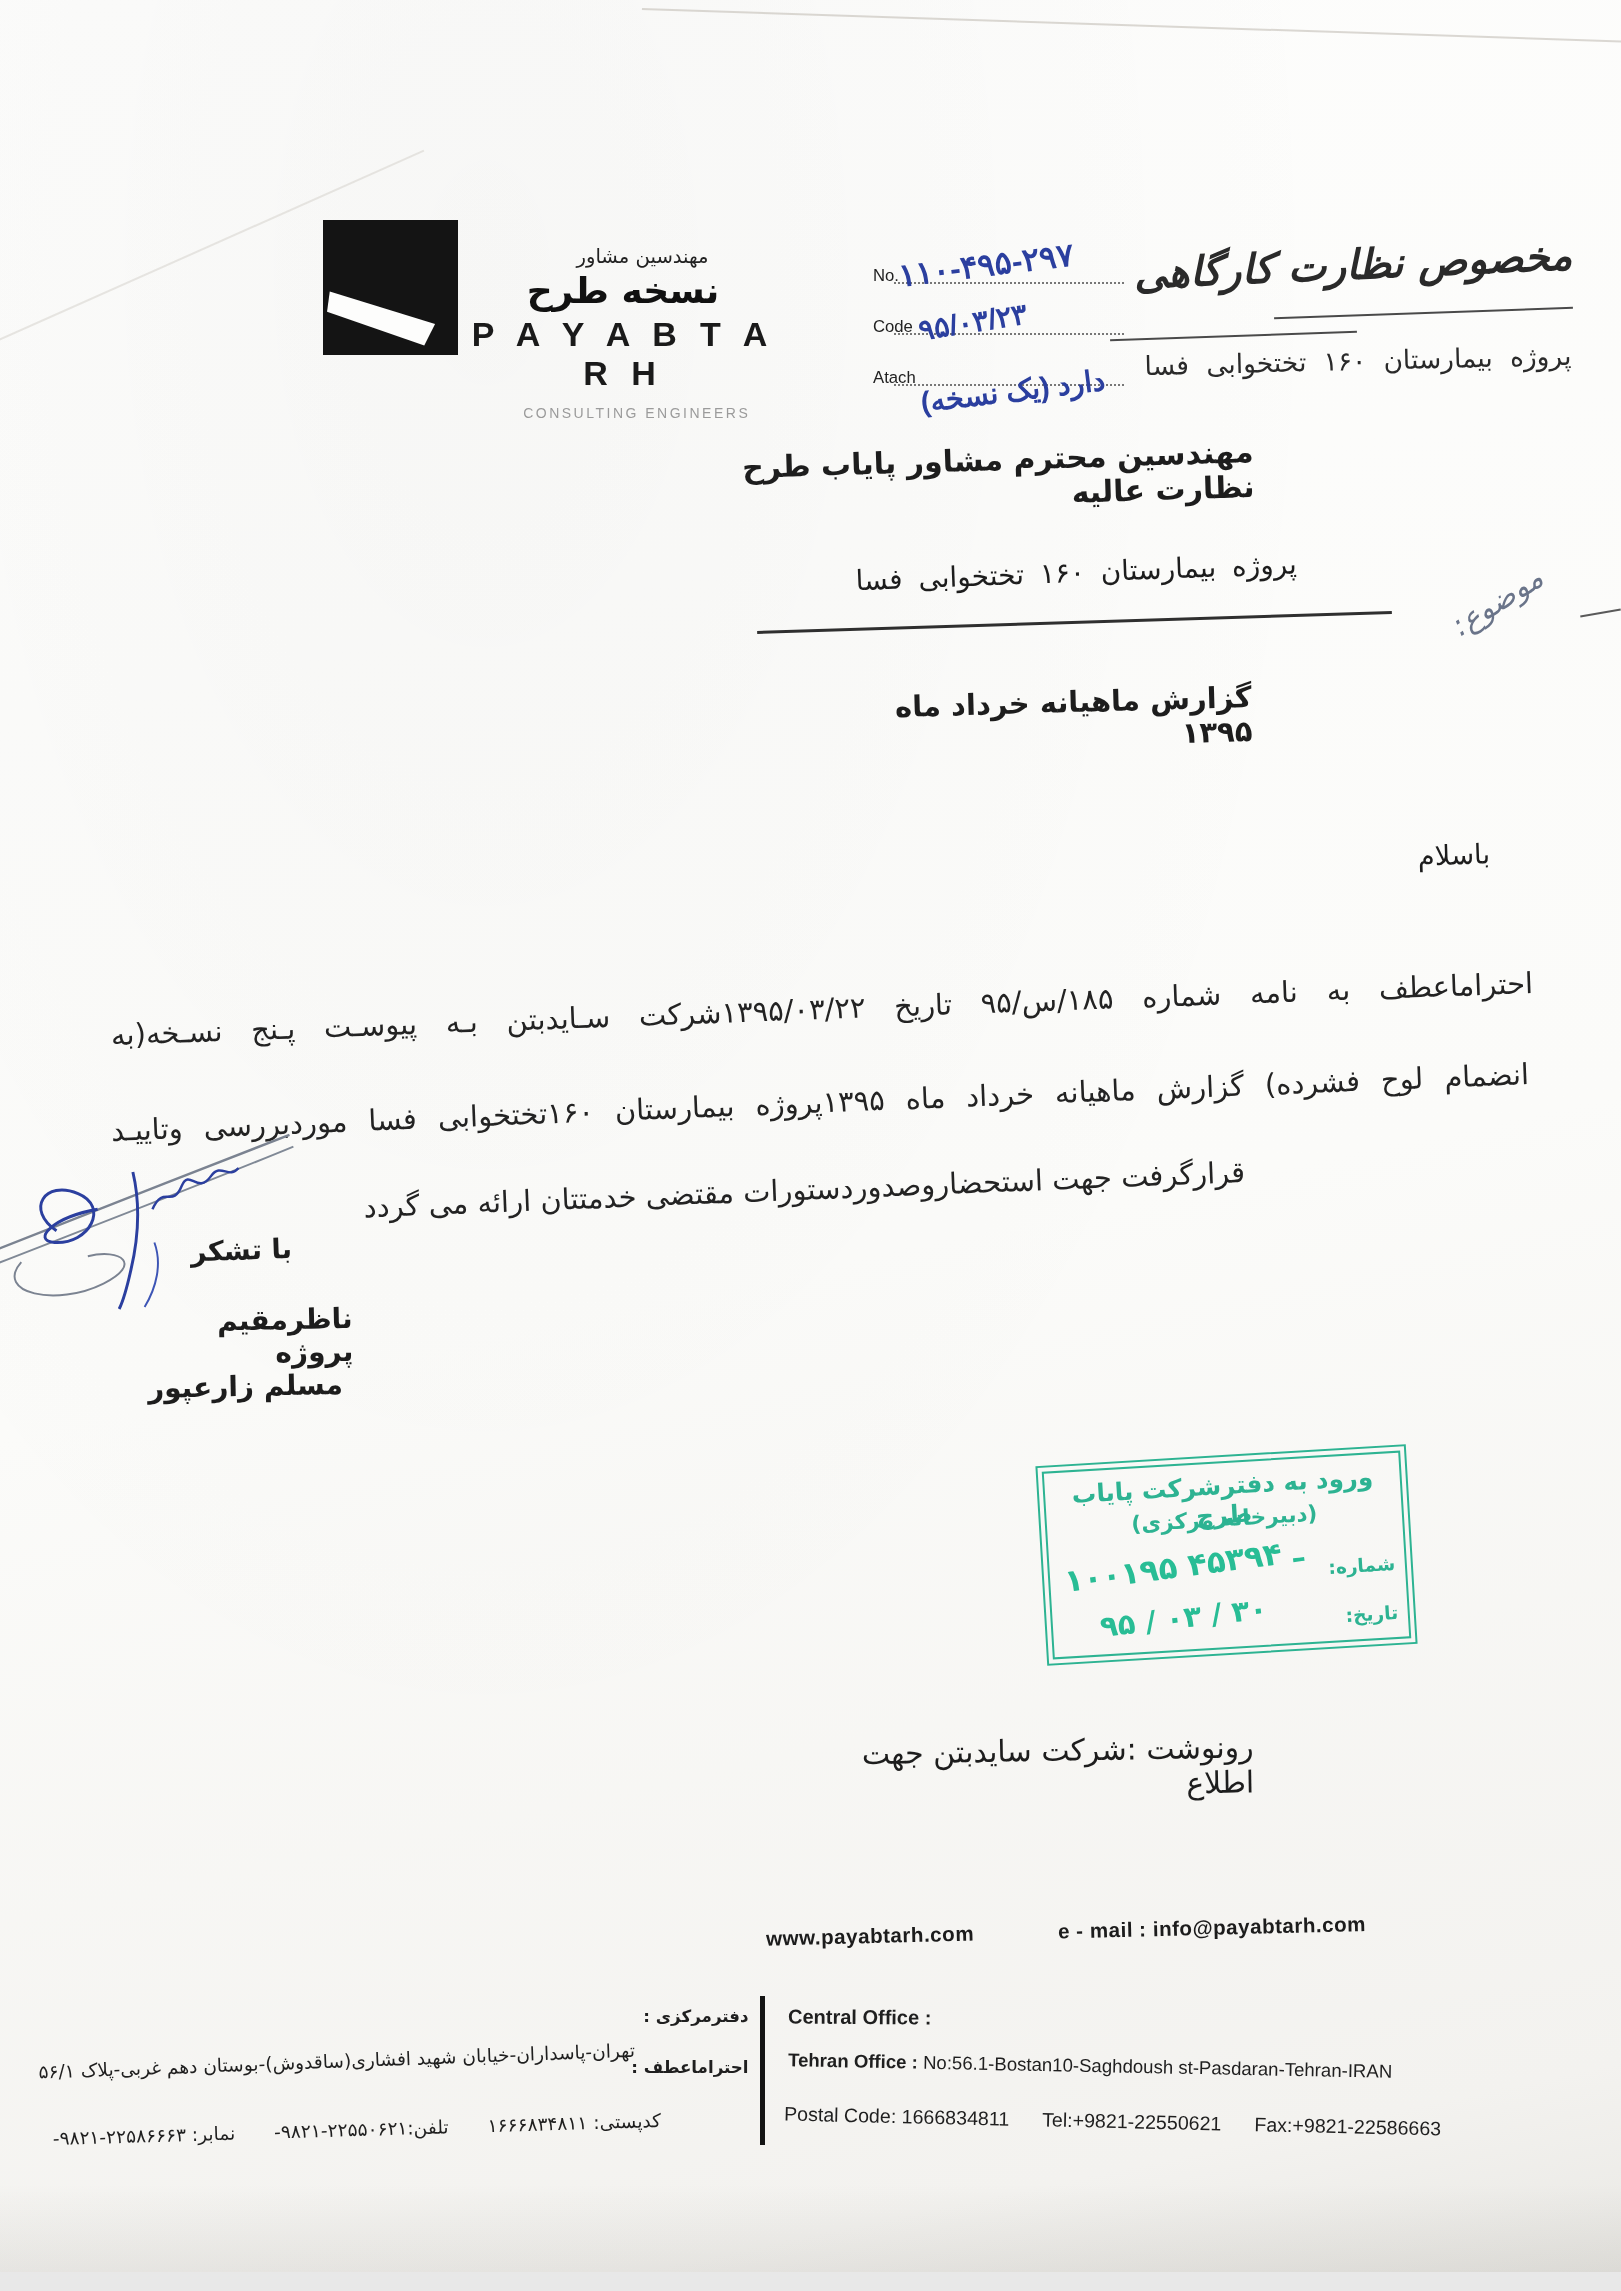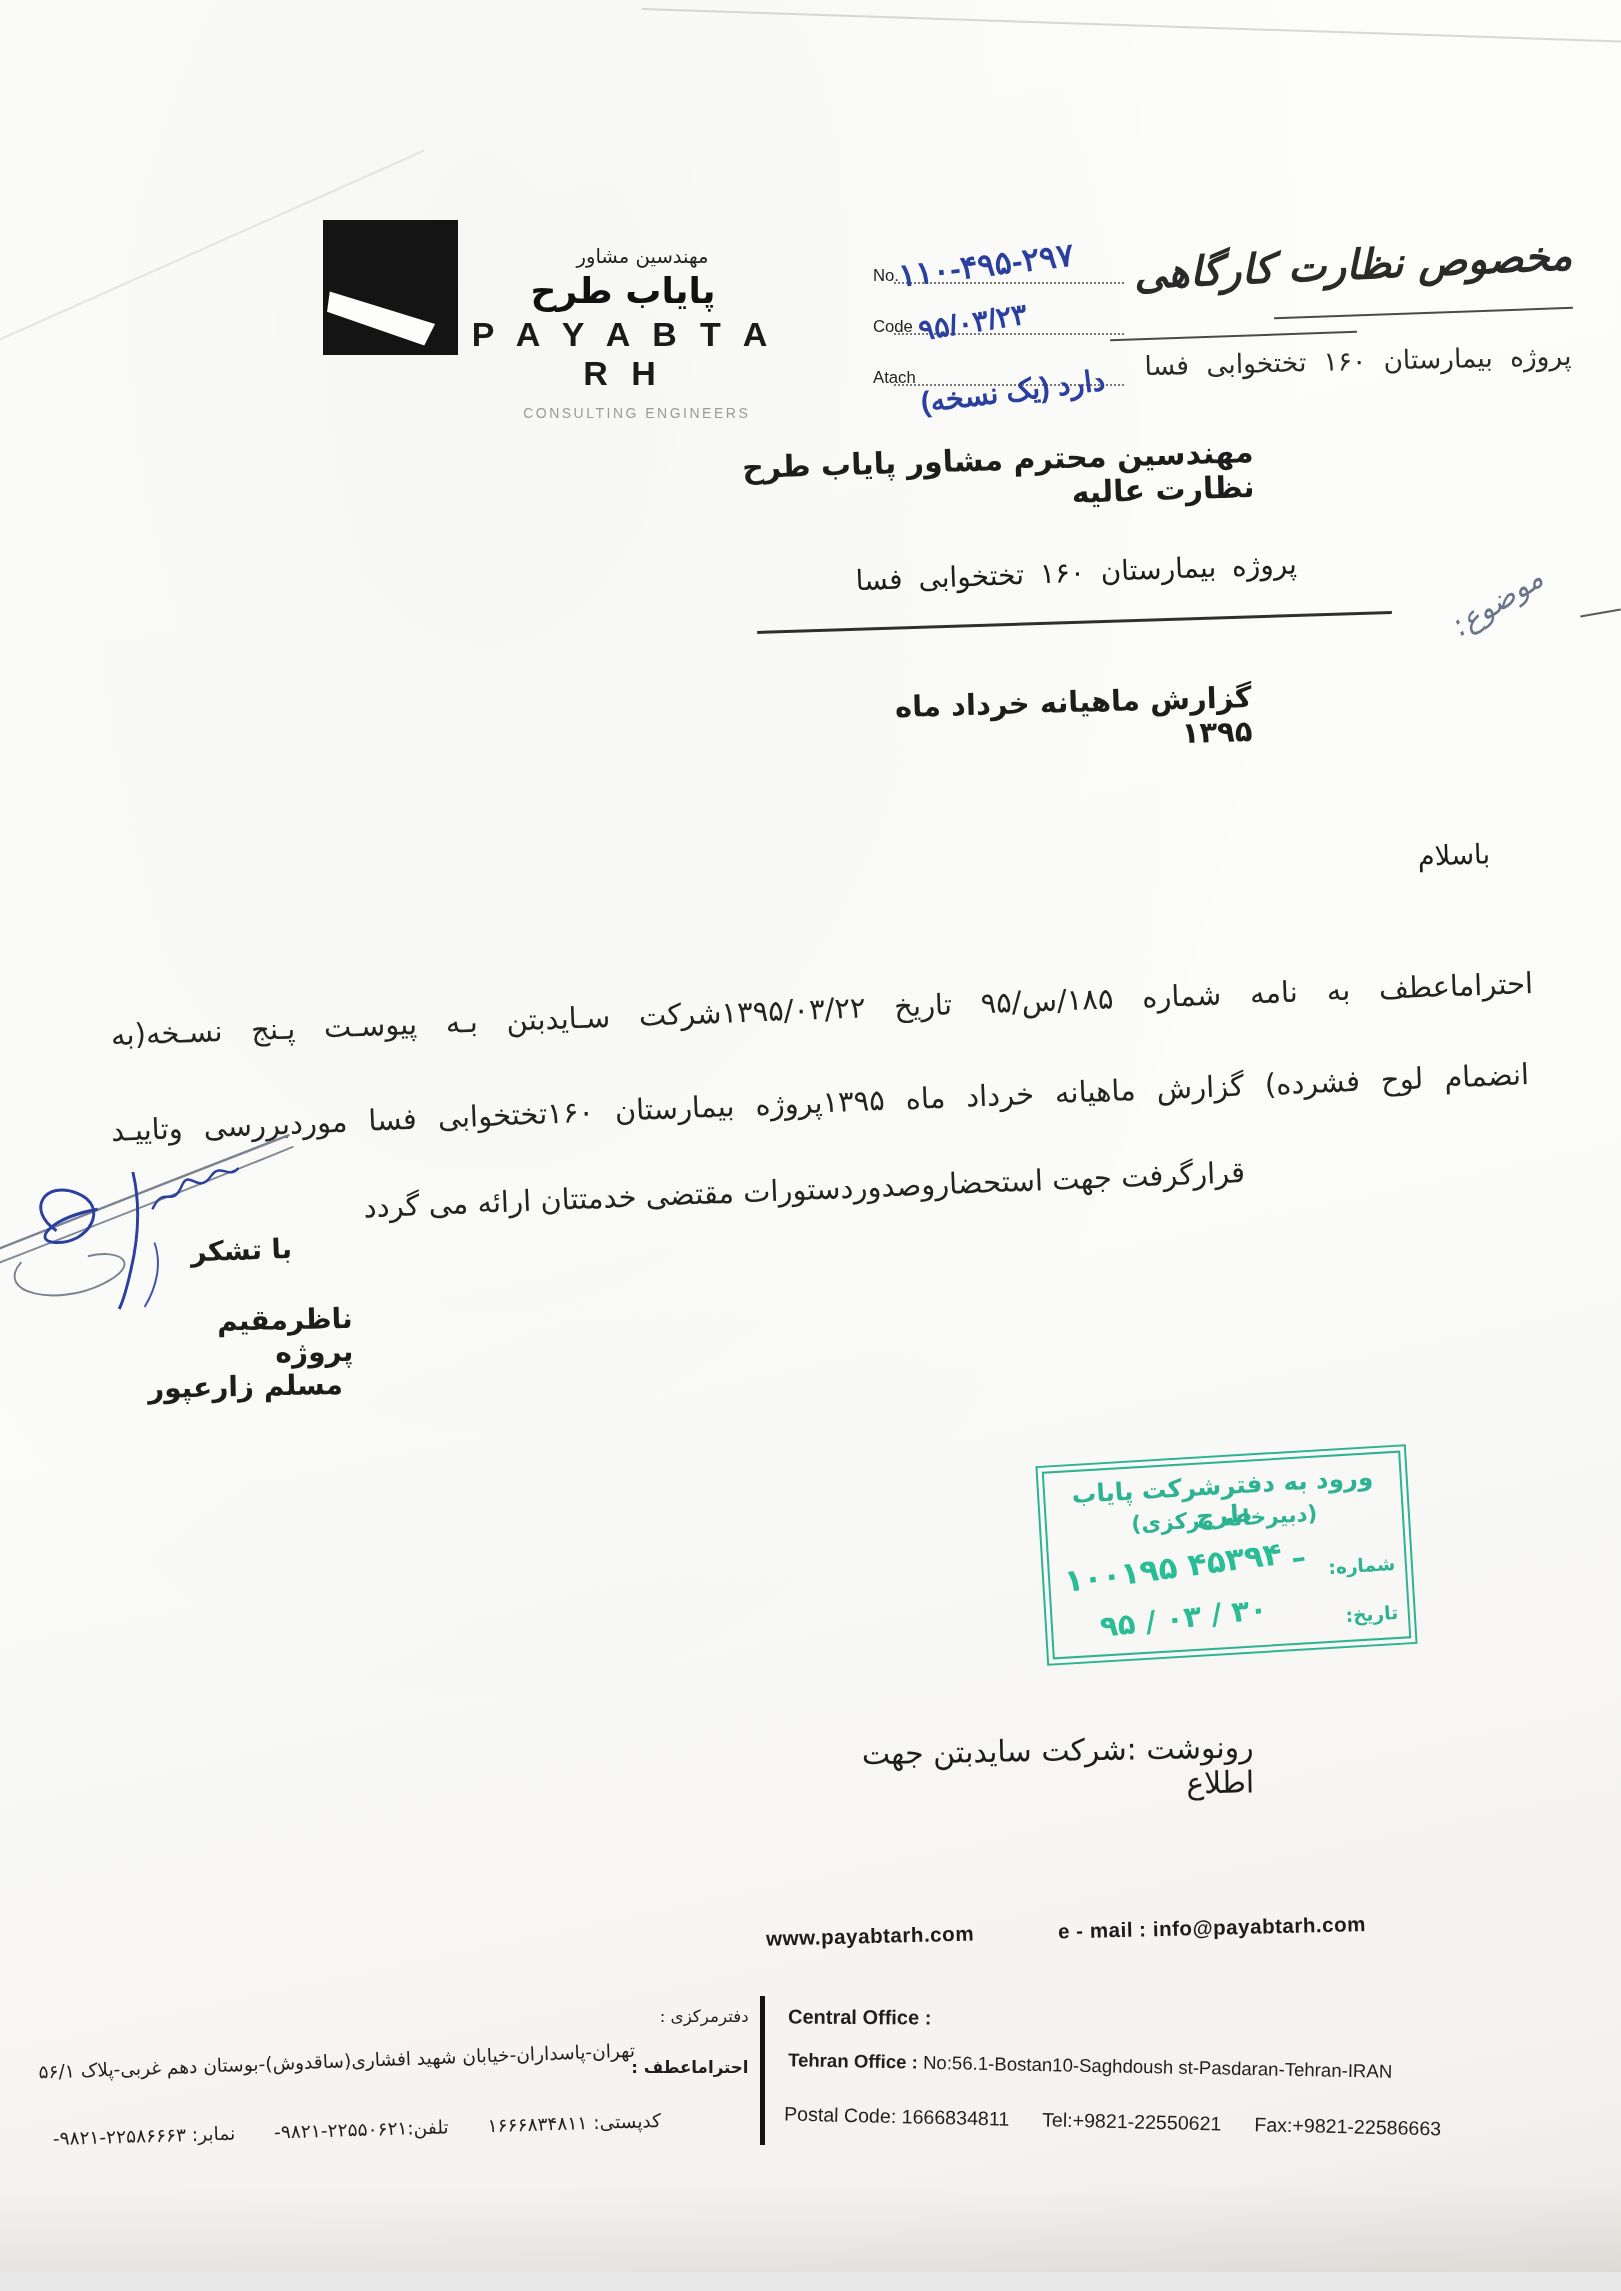--- a/index.html
+++ b/index.html
@@ -79,21 +79,21 @@
   
   .webrow{left:766px;top:1919px;width:627px;display:flex;gap:84px;transform:rotate(-1.4deg);
     font-family:"Liberation Sans",sans-serif;font-size:20.6px;font-weight:bold;color:#1c1c1c;letter-spacing:0.5px;}
   .fdiv{left:760px;top:1996px;width:4.9px;height:149px;background:#141414;}
   .fen{left:784px;top:2000px;width:627px;font-family:"Liberation Sans",sans-serif;color:#1f1f1f;}
   .fen-r1{position:absolute;top:5.9px;left:3.9px;font-size:20px;font-weight:bold;transform:rotate(.4deg);text-align:right;}
   .fen-r2{position:absolute;top:55px;left:3.9px;font-size:18.6px;transform:rotate(1.1deg);white-space:nowrap;}
   .fen-r2 b{font-size:18.6px;}
   .fen-r3{position:absolute;top:110px;left:0;display:flex;gap:33px;font-size:19.6px;transform:rotate(1.3deg);white-space:nowrap;}
   .ffa{left:17.6px;top:1994px;width:733px;color:#1f1f1f;}
-  .ffa-lab1{position:absolute;right:2px;top:11.8px;font-size:16.7px;font-weight:normal;}
+  .ffa-lab1{position:absolute;right:2px;top:11.8px;font-size:16.7px;font-weight:bold;}
   .ffa-lab2{position:absolute;right:2px;top:63px;font-size:16.7px;font-weight:bold;}
   .ffa-addr{position:absolute;right:96px;top:45px;width:637px;font-size:18.6px;text-align:center;transform:rotate(-2.1deg);transform-origin:100% 50%;}
   .ffa-contact{position:absolute;right:90px;top:116px;width:647px;display:flex;gap:39px;font-size:18.6px;transform:rotate(-1.7deg);transform-origin:100% 50%;}
 
   .bottom-shade{left:0;bottom:0;width:1621px;height:88px;background:linear-gradient(transparent,rgba(60,55,45,.08));}
 </style>
 </head>
 <body>
 
 <div class="page">
@@ -101,21 +101,21 @@
   <div class="crease" style="left:642px;top:7.8px;width:990px;transform:rotate(1.9deg);"></div>
   <div class="crease2" style="left:-14.7px;top:345px;width:480px;transform:rotate(-24deg);"></div>
 
   <svg class="abs logo-sq" viewBox="0 0 100 100">
     <rect x="0" y="0" width="100" height="100" fill="#141414"></rect>
     <polygon points="5,53 83,77 75,93 3,68" fill="#fdfdfc"></polygon>
   </svg>
 
   <div class="abs logo-txt">
     <div class="fa logo-fa-small">مهندسین مشاور</div>
-    <div class="fa logo-fa-name">پایاب طرح</div>
+    <div class="fa logo-fa-name">نسخه طرح</div>
     <div class="logo-en-name">P A Y A B T A R H</div>
     <div class="logo-en-sub">CONSULTING ENGINEERS</div>
   </div>
 
   <div class="abs ref-block">
     <div class="ref-row">
       <span class="ref-label">No.</span>
       <span class="ref-dots"></span>
       <span class="ref-val no" dir="ltr">۱۱۰-۴۹۵-۲۹۷</span>
     </div>

